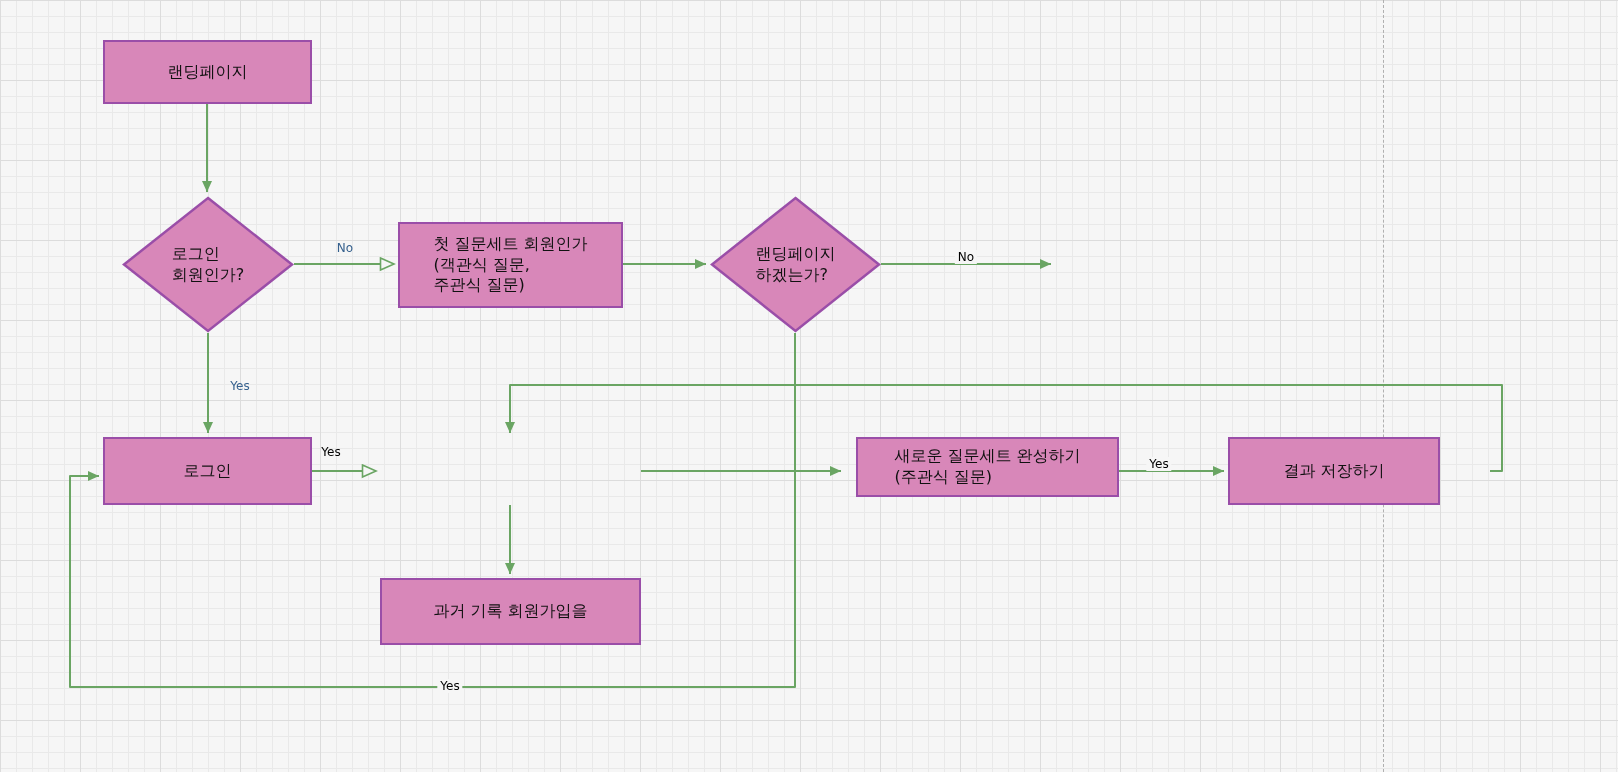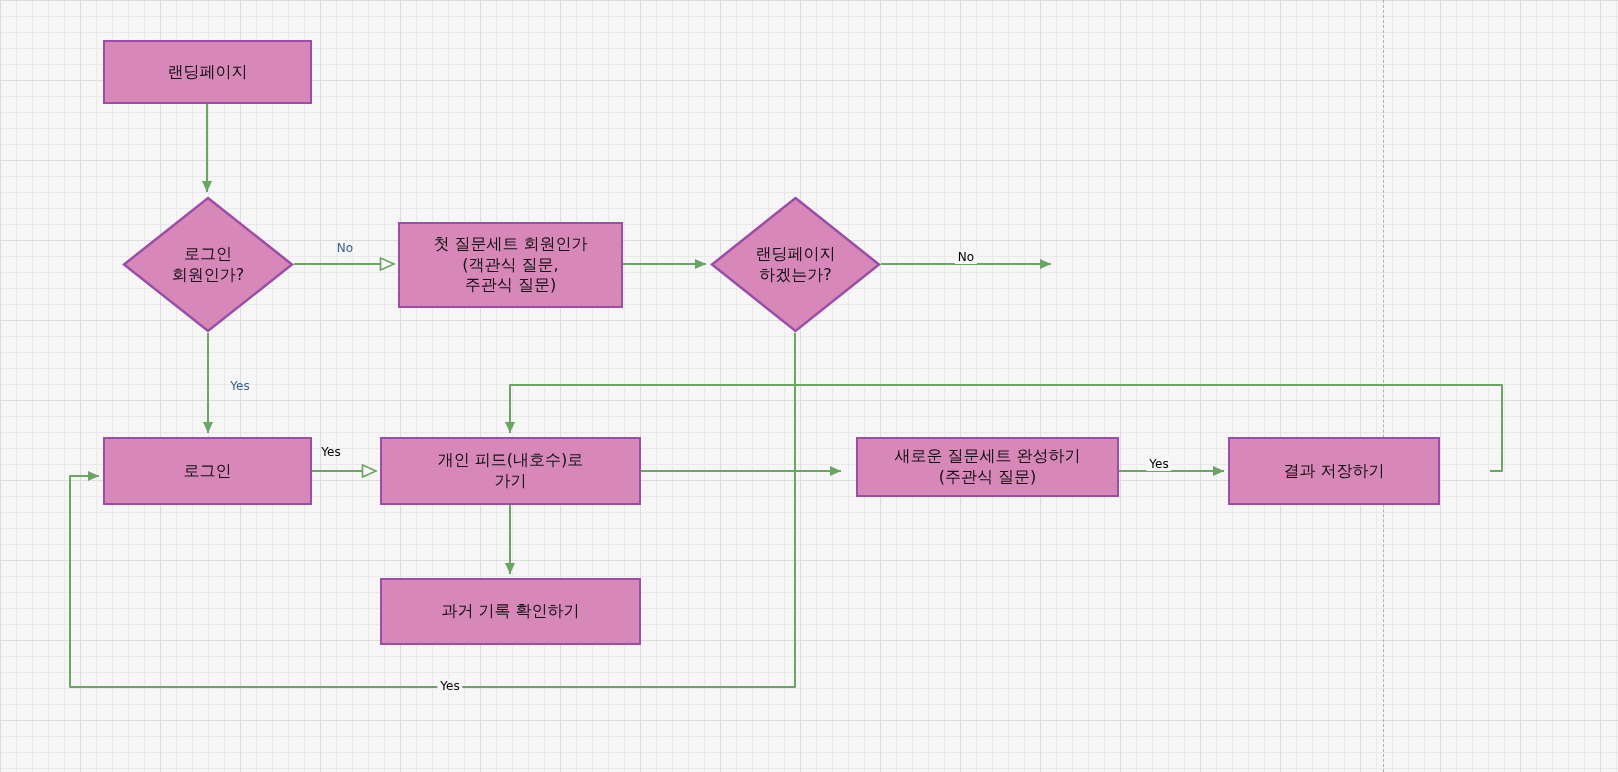--- a/index.html
+++ b/index.html
@@ -44,21 +44,20 @@
   .mk-open-path {
     fill: var(--canvas-bg, #f6f6f6);
     stroke: var(--arrow, #6aa563);
     stroke-width: 1.6;
   }
   .node {
     position: absolute;
     display: flex;
     align-items: center;
     justify-content: center;
-    text-align: center;
     font-size: 16px;
     line-height: 1.3;
     color: #111111;
     white-space: pre-line;
   }
   .node.rect {
     background: var(--node-fill, #d887b9);
     border: 2px solid var(--node-stroke, #9a4ea8);
   }
   .node.diamond { background: transparent; border: none; }
@@ -141,36 +140,32 @@
     </svg>
     <span class="label">랜딩페이지
 하겠는가?</span>
   </div>
 
 
   <div class="node rect" style="left:103px; top:437px; width:209px; height:68px">
     <span class="label">로그인</span>
   </div>
 
-  <div class="node rect" style="left:380px; top:437px; width:261px; height:68px">
-    <span class="label">개인 피드(내호수)로
-가기</span>
-  </div>
 
   <div class="node rect" style="left:856px; top:437px; width:263px; height:60px">
     <span class="label">새로운 질문세트 완성하기
 (주관식 질문)</span>
   </div>
 
   <div class="node rect" style="left:1228px; top:437px; width:212px; height:68px">
     <span class="label">결과 저장하기</span>
   </div>
 
   <div class="node rect" style="left:380px; top:578px; width:261px; height:67px">
-    <span class="label">과거 기록 확인하기</span>
+    <span class="label">과거 기록 회원가입을</span>
   </div>
 
   <div class="edge-label blue" style="left:345px; top:248px">No</div>
   <div class="edge-label blue" style="left:240px; top:386px">Yes</div>
   <div class="edge-label" style="left:331px; top:452px">Yes</div>
   <div class="edge-label bg" style="left:966px; top:257px">No</div>
   <div class="edge-label bg" style="left:1159px; top:464px">Yes</div>
   <div class="edge-label bg" style="left:450px; top:686px">Yes</div>
 
 </div>

